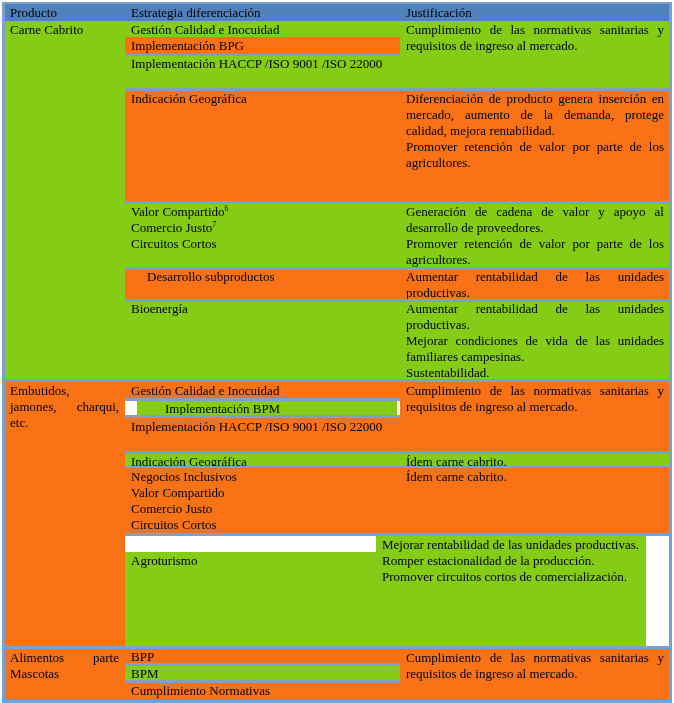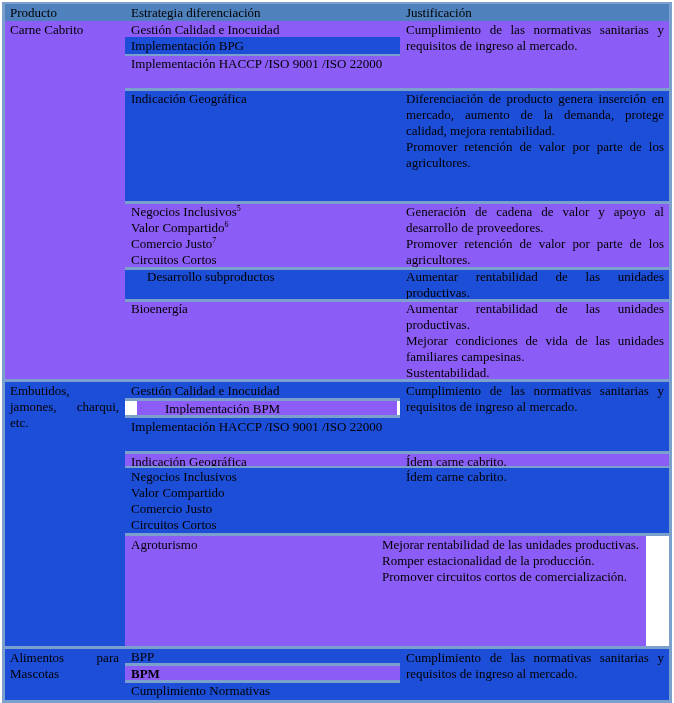--- a/index.html
+++ b/index.html
@@ -1,20 +1,20 @@
 <!DOCTYPE html>
 <html><head>
 <meta charset="utf-8">
 <style>
   html, body { margin: 0; padding: 0; background: #ffffff; }
   body { width: 674px; height: 703px; position: relative; overflow: hidden;
          font-family: "Liberation Serif", "DejaVu Serif", serif; font-size: 13px; color: #000; }
   .cell { position: absolute; box-sizing: border-box; padding: 1px 6px 0 6px; line-height: 16px; }
-  .blue { background: #8b5cf6; }
-  .white { background: #1d4ed8; }
+  .blue { background: #84cc16; }
+  .white { background: #f97316; }
   .hdr { background: #4f81bd; color: #000; }
   .just { text-align: justify; }
   .just p { margin: 0; text-align: justify; text-align-last: left; }
   .hline { position: absolute; height: 3px; background: #7ba0cd; }
   .vline { position: absolute; width: 3px; background: #7ba0cd; }
   sup { font-size: 8px; line-height: 0; vertical-align: super; }
   .line { display: block; }
 </style>
 </head>
 <body>
@@ -32,21 +32,20 @@
     <p>Cumplimiento de las normativas sanitarias y requisitos de ingreso al mercado.</p>
   </div>
 
 <div class="cell white" style="left:125px;top:90px;width:275px;height:113px;">Indicación Geográfica</div>
 <div class="cell white just" style="left:400px;top:90px;width:270px;height:113px;">
   <p>Diferenciación de producto genera inserción en mercado, aumento de la demanda, protege calidad, mejora rentabilidad.</p>
   <p>Promover retención de valor por parte de los agricultores.</p>
 </div>
 
 <div class="cell blue" style="left:125px;top:203px;width:275px;height:65px;">
-  <span class="line"><span>Negocios Inclusivos</span><sup>5</sup></span>
   <span class="line"><span>Valor Compartido</span><sup>6</sup></span>
   <span class="line"><span>Comercio Justo</span><sup>7</sup></span>
   <span class="line">Circuitos Cortos</span>
 </div>
 <div class="cell blue just" style="left:400px;top:203px;width:270px;height:65px;">
   <p>Generación de cadena de valor y apoyo al desarrollo de proveedores.</p>
   <p>Promover retención de valor por parte de los agricultores.</p>
 </div>
 
 <div class="cell white" style="left:125px;top:268px;width:275px;height:32px;padding-left:22px;">Desarrollo subproductos</div>
@@ -76,32 +75,32 @@
 <div class="cell blue" style="left:400px;top:454px;width:270px;height:14px;line-height:14px;">Ídem carne cabrito.</div>
 
 <div class="cell white" style="left:125px;top:468px;width:275px;height:65px;">
   <span class="line">Negocios Inclusivos</span>
   <span class="line">Valor Compartido</span>
   <span class="line">Comercio Justo</span>
   <span class="line">Circuitos Cortos</span>
 </div>
 <div class="cell white" style="left:400px;top:468px;width:270px;height:65px;">Ídem carne cabrito.</div>
 
-<div class="cell blue" style="left:125px;top:536px;width:275px;height:110px;padding-left:6px;">Agroturismo</div>
+<div class="cell blue" style="left:125px;top:552px;width:275px;height:110px;padding-left:6px;">Agroturismo</div>
 <div class="cell blue just" style="left:376px;top:536px;width:270px;height:110px;">
   <p>Mejorar rentabilidad de las unidades productivas.</p>
   <p>Romper estacionalidad de la producción.</p>
   <p>Promover circuitos cortos de comercialización.</p>
 </div>
 
 <div class="cell white just" style="left:4px;top:649px;width:121px;height:51px;">
-    <p>Alimentos para Mascotas</p>
+    <p>Alimentos parte Mascotas</p>
   </div>
 <div class="cell white" style="left:125px;top:649px;width:275px;height:14px;line-height:14px;">BPP</div>
-<div class="cell blue" style="left:125px;top:666px;width:275px;height:24px;line-height:14px;font-weight:bold;">BPM</div>
+<div class="cell blue" style="left:125px;top:666px;width:275px;height:24px;line-height:14px;">BPM</div>
 <div class="cell white" style="left:125px;top:683px;width:275px;height:17px;line-height:14px;">Cumplimiento Normativas</div>
 <div class="cell white just" style="left:400px;top:649px;width:270px;height:51px;">
   <p>Cumplimiento de las normativas sanitarias y requisitos de ingreso al mercado.</p>
 </div>
 
 <div class="vline" style="left:2px;top:2px;height:700px;"></div>
 <div class="vline" style="left:669px;top:2px;height:700px;"></div>
 <div class="hline" style="left:2px;top:2px;width:670px;height:2px;"></div>
 <div class="hline" style="left:2px;top:700px;width:670px;"></div>
 

